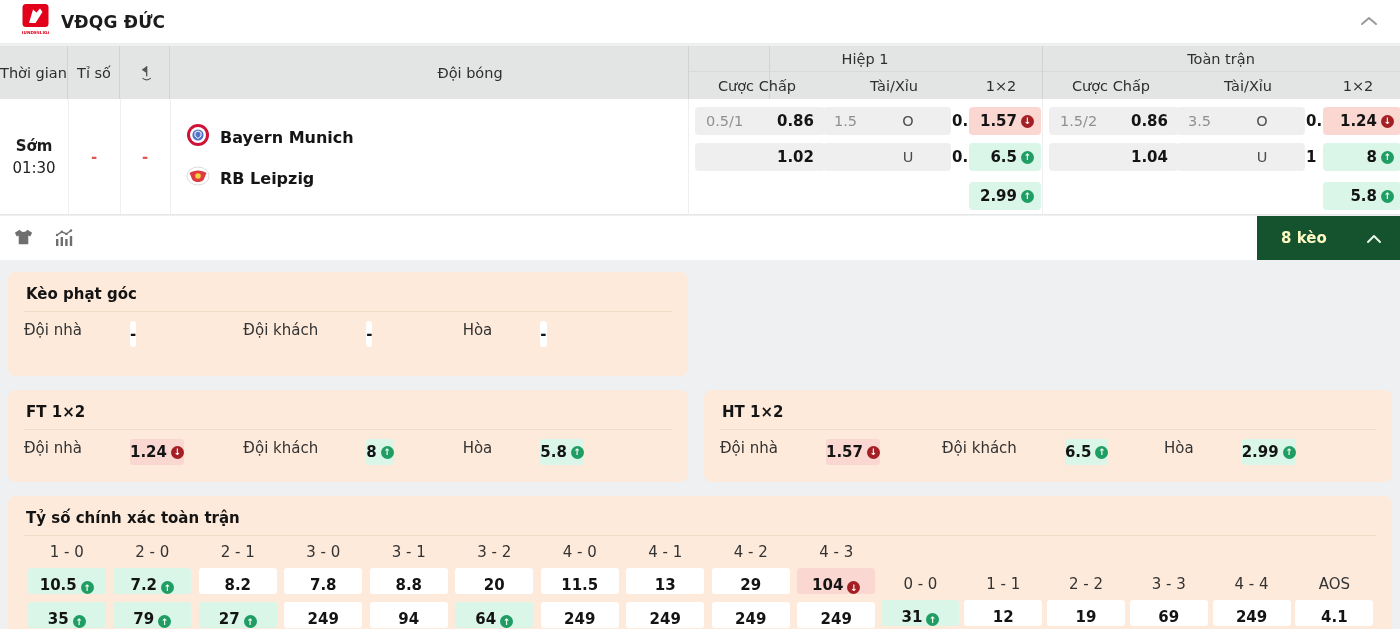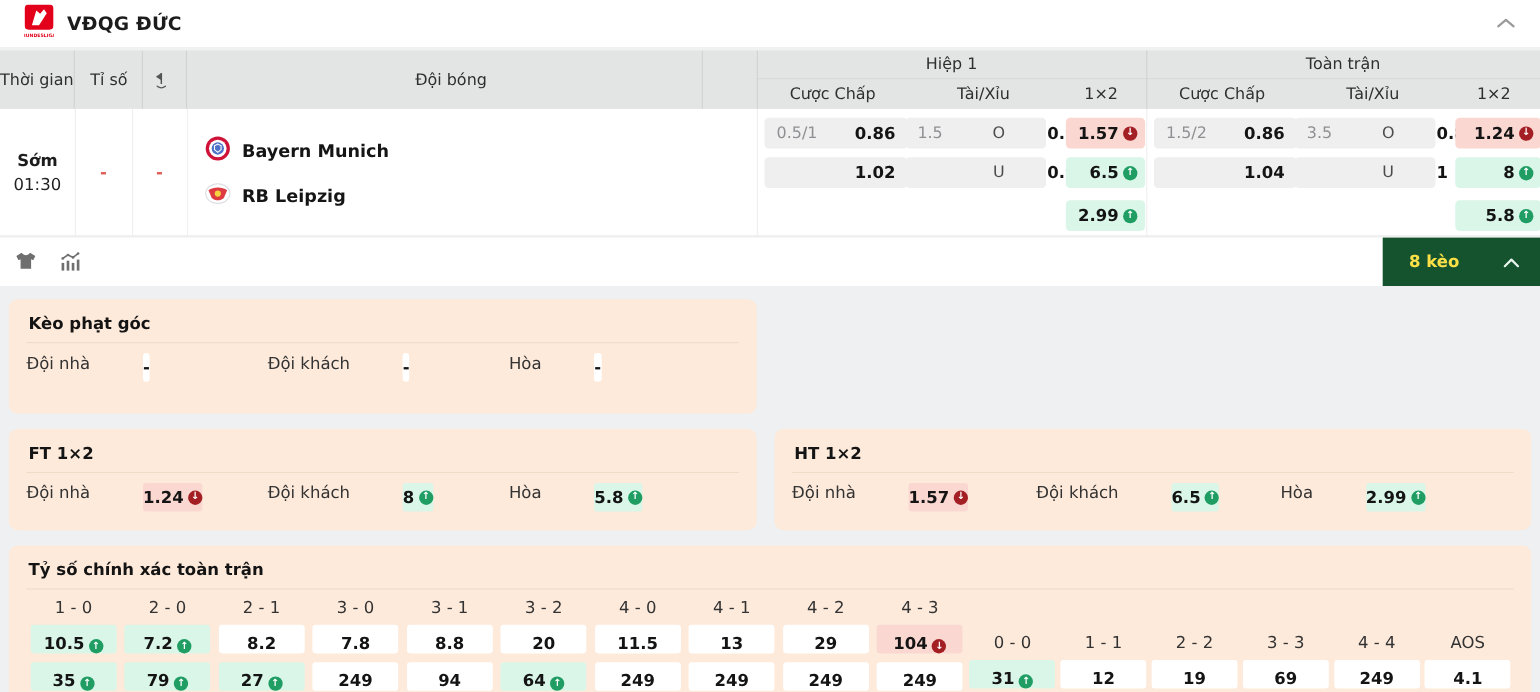--- a/index.html
+++ b/index.html
@@ -51,21 +51,21 @@
   .odds { font-weight:bold; color:#141414; }
   .bg-up { background:#d9f6e8; } .bg-down { background:#fbd7d2; } .bg-white { background:#fff; }
   .ti { display:inline-flex; align-items:center; justify-content:center; width:13px; height:13px;
     border-radius:50%; color:#fff; font-size:9px; font-weight:bold; margin-left:4px; flex:none; }
   .ti.up { background:#1f9d63; } .ti.down { background:#a31f24; }
 
   
   #toolbar { position:absolute; left:0; top:216px; width:1400px; height:44px; background:#fff; }
   .tool-icon { position:absolute; top:10px; cursor:pointer; }
   #keo-bar { position:absolute; right:0; top:0; width:143px; height:44px; background:#15532f;
-    color:#fde047; display:flex; align-items:center; justify-content:space-between;
+    color:#fef9c3; display:flex; align-items:center; justify-content:space-between;
     padding:0 18px 0 24px; cursor:pointer; }
   #keo-label { font-size:15px; font-weight:bold; }
 
   
   .panel { position:absolute; background:#fdeadb; border-radius:8px; padding:10px 16px 0 16px; }
   .panel-title { font-size:15px; font-weight:bold; color:#141414; padding:3px 2px 8px 2px;
     border-bottom:1px solid #eedcc7; }
   #panel-corner { left:8px;  top:272px; width:680px; height:104px; }
   #panel-ft     { left:8px;  top:390px; width:680px; height:92px; }
   #panel-ht     { left:704px; top:390px; width:688px; height:92px; }
@@ -104,29 +104,29 @@
     <span id="league-title">VĐQG ĐỨC</span>
     <span id="league-collapse">
       <svg width="18" height="12" viewBox="0 0 18 12">
           <polyline points="2,9 9,3 16,9" fill="none" stroke="#9a9a9a" stroke-width="2" stroke-linecap="round" stroke-linejoin="round"></polyline>
         </svg>
     </span>
   </div>
 
   <div id="table-header">
     <div class="th th-full" style="left:0;width:68px">Thời gian</div>
-    <div class="th th-full" style="left:69px;width:61px">Tỉ số</div>
+    <div class="th th-full" style="left:69px;width:51px">Tỉ số</div>
     <div class="th th-full" style="left:121px;width:49px">
       <svg width="20" height="20" viewBox="0 0 24 24">
           <path d="M14 4 L8 8 L14 12 Z" fill="#555"></path>
           <line x1="14" y1="4" x2="14" y2="16" stroke="#555" stroke-width="1.6"></line>
           <path d="M9.5 18.5 q4.5 3.6 9 0" fill="none" stroke="#555" stroke-width="1.4" stroke-linecap="round"></path>
         </svg>
     </div>
-    <div class="th th-full" style="left:182px;width:457px">Đội bóng</div>
+    <div class="th th-full" style="left:171px;width:599px">Đội bóng</div>
     <div class="th th-group" style="left:688px;width:354px">Hiệp 1</div>
     <div class="th th-group" style="left:1042px;width:358px">Toàn trận</div>
     <div class="th th-sub" style="left:692px;width:130px">Cược Chấp</div>
     <div class="th th-sub" style="left:830px;width:128px">Tài/Xỉu</div>
     <div class="th th-sub" style="left:962px;width:78px">1×2</div>
     <div class="th th-sub" style="left:1046px;width:130px">Cược Chấp</div>
     <div class="th th-sub" style="left:1184px;width:128px">Tài/Xỉu</div>
     <div class="th th-sub" style="left:1318px;width:80px">1×2</div>
     <div class="gdiv" style="left:688px"></div>
     <div class="gdiv" style="left:1042px"></div>

